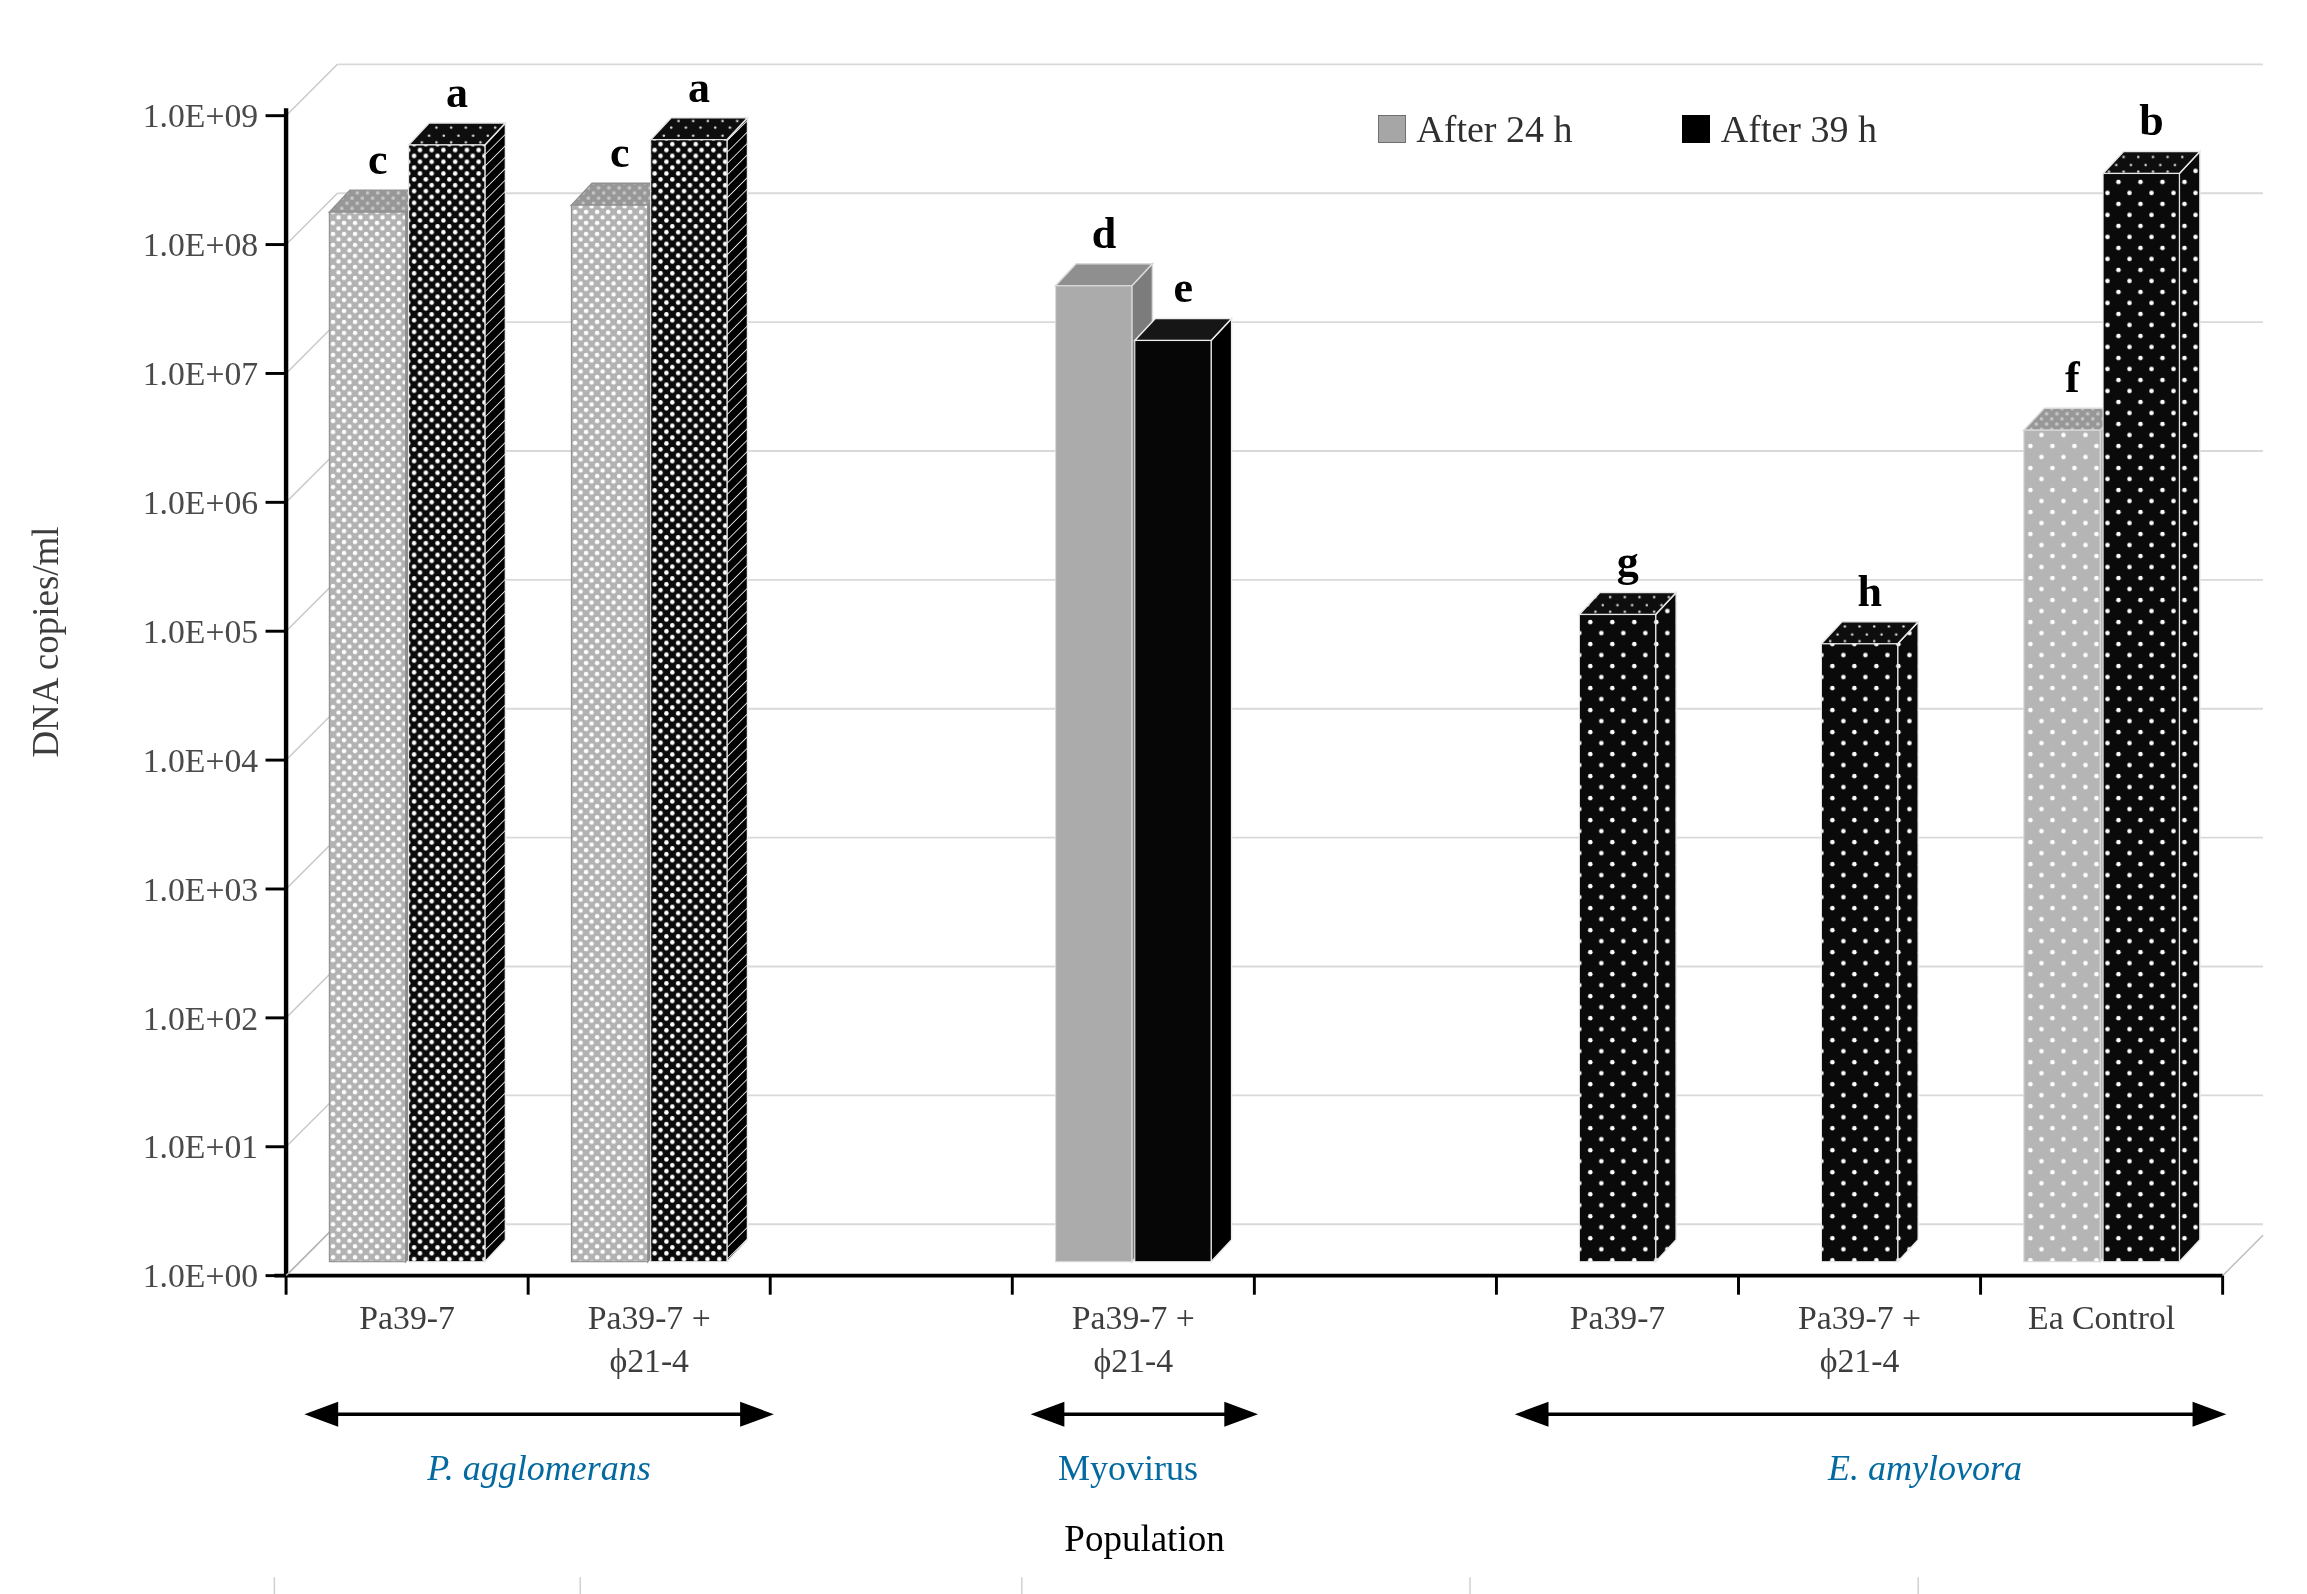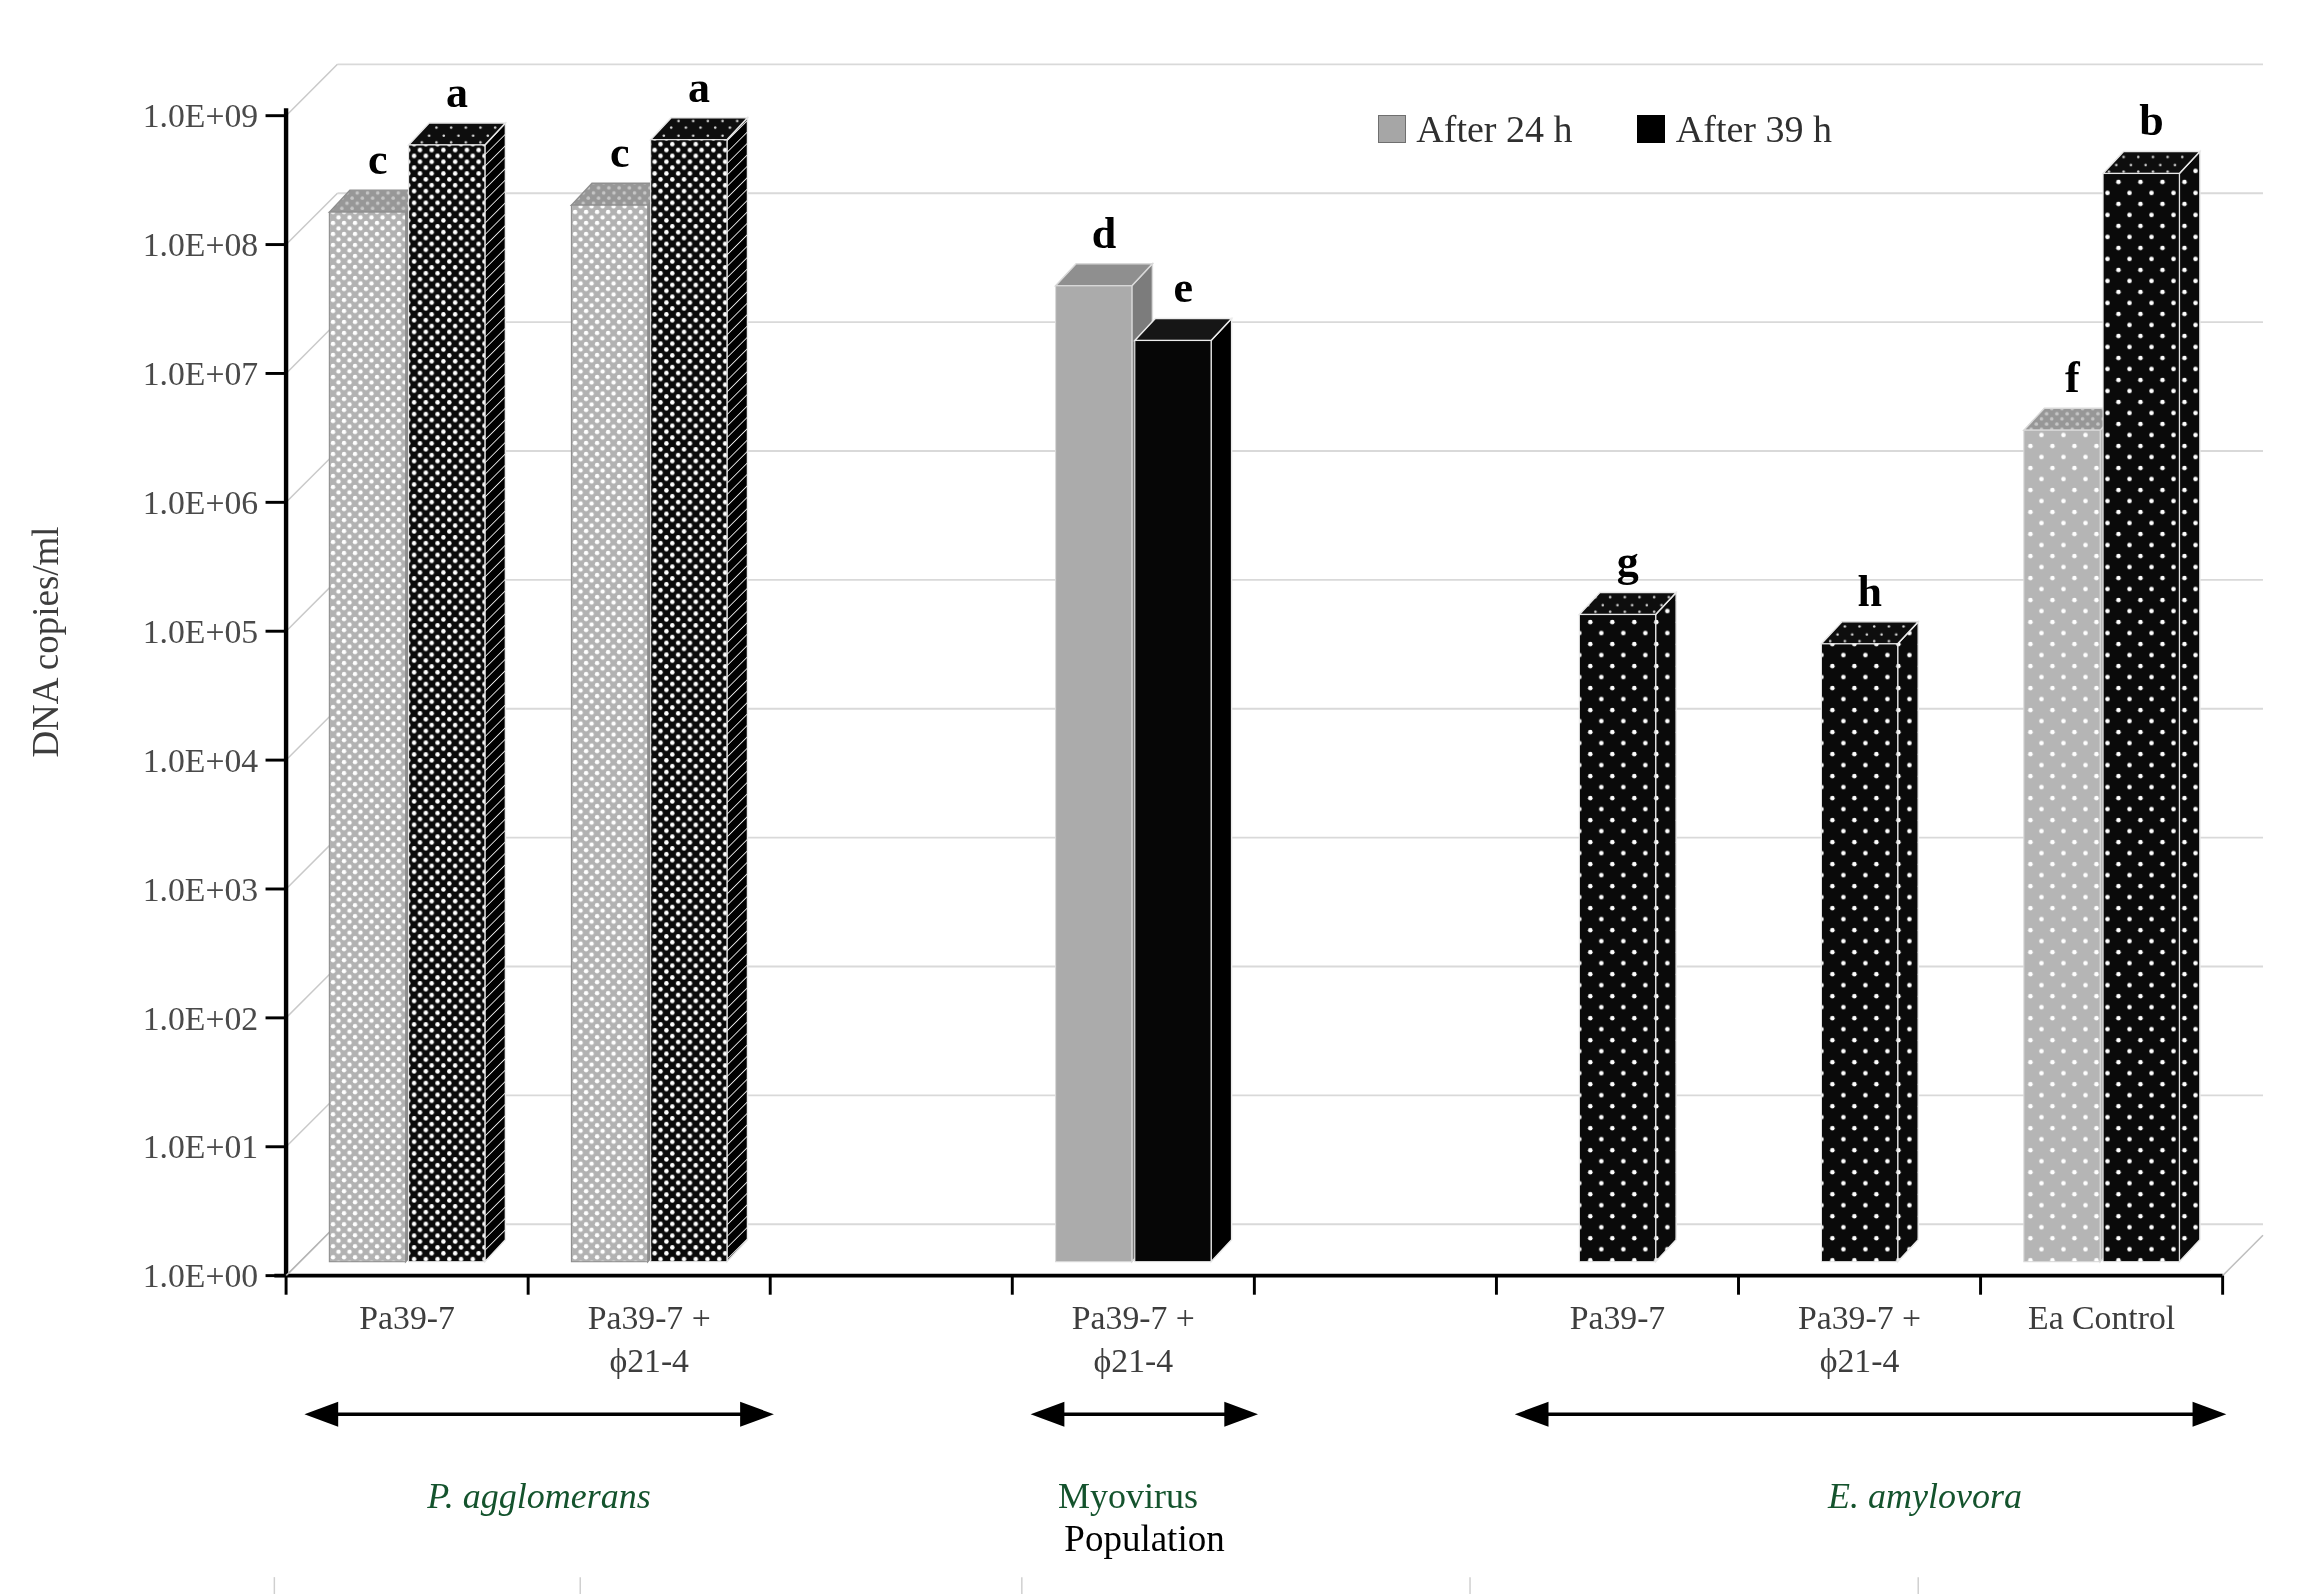--- a/index.html
+++ b/index.html
@@ -22,34 +22,33 @@
   }
   .x-title{
     position:absolute;
     left:0;top:1517px;width:2289px;
     text-align:center;
     font-size:37px;color:#000000;
   }
   .legend{
     position:absolute;
     left:1378px;top:107px;
-    display:flex;align-items:center;gap:65px;
+    display:flex;align-items:center;gap:110px;
   }
   .legend-item{display:flex;align-items:center;}
   .legend-swatch{
     width:28px;height:28px;display:inline-block;margin-right:10.3px;
     box-sizing:border-box;
   }
   .legend-swatch.gray{border:1.5px solid #6f6f6f;}
   .legend-label{font-size:38px;color:#2f2f2f;}
   .group-label{
     position:absolute;width:660px;margin-left:-330px;
-    text-align:center;font-size:36px;color:#14532d;
+    text-align:center;font-size:36px;color:#0369a1;
     top:1447px;
-    margin-top:28px;
   }
   .group-label.italic{font-style:italic;}
 </style>
 </head>
 <body>
 
 <div class="chart-root">
 
   <svg id="plot-svg" class="plot" width="2307" height="1594" viewBox="0 0 3145 2173">
       <defs>

